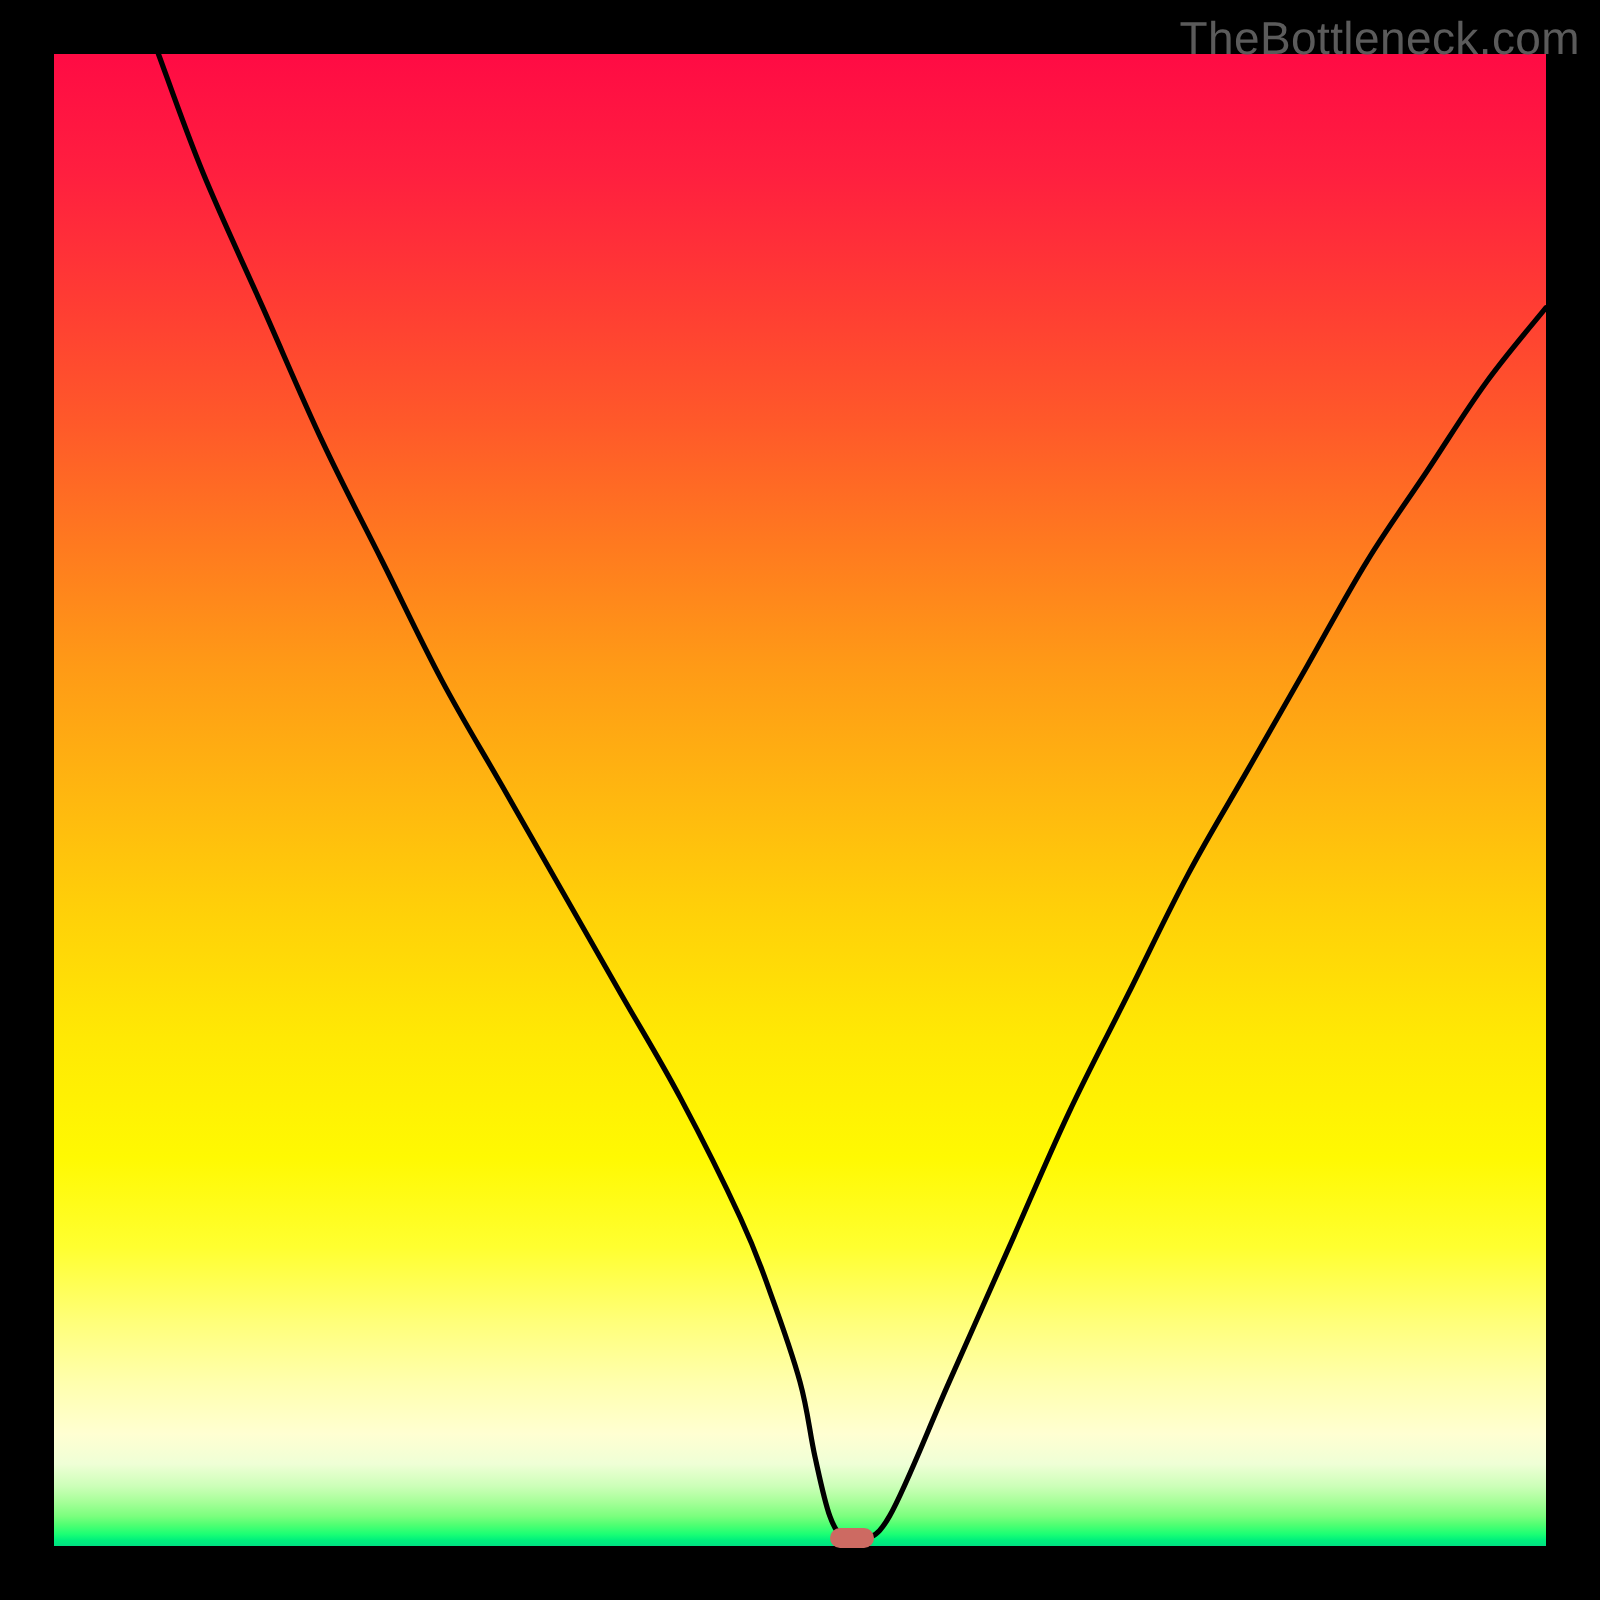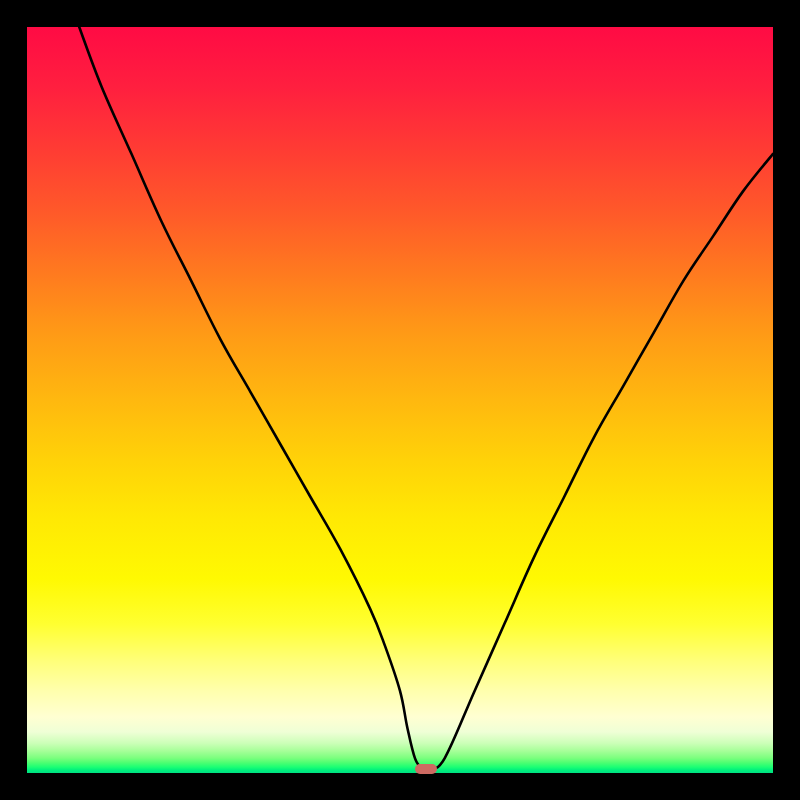--- a/index.html
+++ b/index.html
@@ -77,13 +77,14 @@
 </head>
 <body>
 
 <div class="frame">
   <div class="plot-area">
     <svg class="svg-layer" viewBox="0 0 746 746" preserveAspectRatio="none">
       <path id="curve-path" fill="none" stroke-width="2.6" stroke-linecap="round" stroke-linejoin="round" d="M 52.220000000000006 0 C 56.248400000000004 10.742399999999991, 65.2004 36.852399999999946, 74.60000000000001 59.67999999999995 C 83.99960000000002 82.50759999999995, 93.69760000000001 102.64960000000004, 104.44000000000001 126.82000000000005 C 115.18240000000002 150.99040000000008, 123.5376 171.13240000000005, 134.28 193.96000000000004 C 145.0224 216.78760000000003, 153.3776 232.15519999999998, 164.12 253.64 C 174.8624 275.1248, 183.2176 293.17800000000005, 193.96 313.32000000000005 C 204.7024 333.46200000000005, 213.05759999999998 346.74080000000004, 223.79999999999998 365.54 C 234.5424 384.3392, 242.8976 398.9608, 253.64000000000001 417.76 C 264.3824 436.5592, 272.73760000000004 451.18080000000003, 283.48 469.98 C 294.2224 488.7792, 302.5776 502.05800000000005, 313.32 522.2 C 324.06239999999997 542.3420000000001, 335.1032 564.4236, 343.16 581.88 C 351.21680000000003 599.3364, 352.7088 604.4091999999999, 358.08 619.18 C 363.4512 633.9508, 368.9716 649.1692, 373 663.94 C 377.0284 678.7108000000001, 377.77439999999996 689.1548, 380.46 701.24 C 383.1456 713.3252, 385.2344 723.6946, 387.92 731.08 C 390.60560000000004 738.4654, 392.6944 740.2558, 395.38 742.27 C 398.0656 744.2841999999999, 398.8116 744.2841999999999, 402.84000000000003 742.27 C 406.86840000000007 740.2558, 409.70320000000004 745.1794, 417.76000000000005 731.08 C 425.81680000000006 716.9806000000001, 436.8576 688.1104, 447.59999999999997 663.94 C 458.34239999999994 639.7696000000001, 466.69759999999997 620.9703999999999, 477.44 596.8 C 488.18240000000003 572.6296, 496.53760000000005 552.4876, 507.28000000000003 529.6600000000001 C 518.0224000000001 506.8324000000001, 526.3776 491.4648, 537.12 469.98 C 547.8624 448.4952, 556.2176000000001 430.442, 566.96 410.3 C 577.7024 390.158, 586.0576000000001 376.87919999999997, 596.8000000000001 358.08 C 607.5424 339.2808, 615.8976 324.6592, 626.64 305.86 C 637.3824 287.06080000000003, 645.7376 271.0964, 656.48 253.64 C 667.2224 236.18359999999998, 675.5776000000001 224.9936, 686.32 208.88 C 697.0624 192.7664, 705.4176 178.89079999999998, 716.16 164.12 C 726.9024 149.34920000000002, 740.6288 133.53400000000005, 746 126.82000000000005" stroke="#000000"></path>
     </svg>
     <div id="marker" class="marker" style="left: 399.11px; top: 742.27px; background: rgb(205, 106, 98);"></div>
   </div>
+  <div class="watermark">TheBottleneck.com</div>
 </div>
 
 </body></html>

